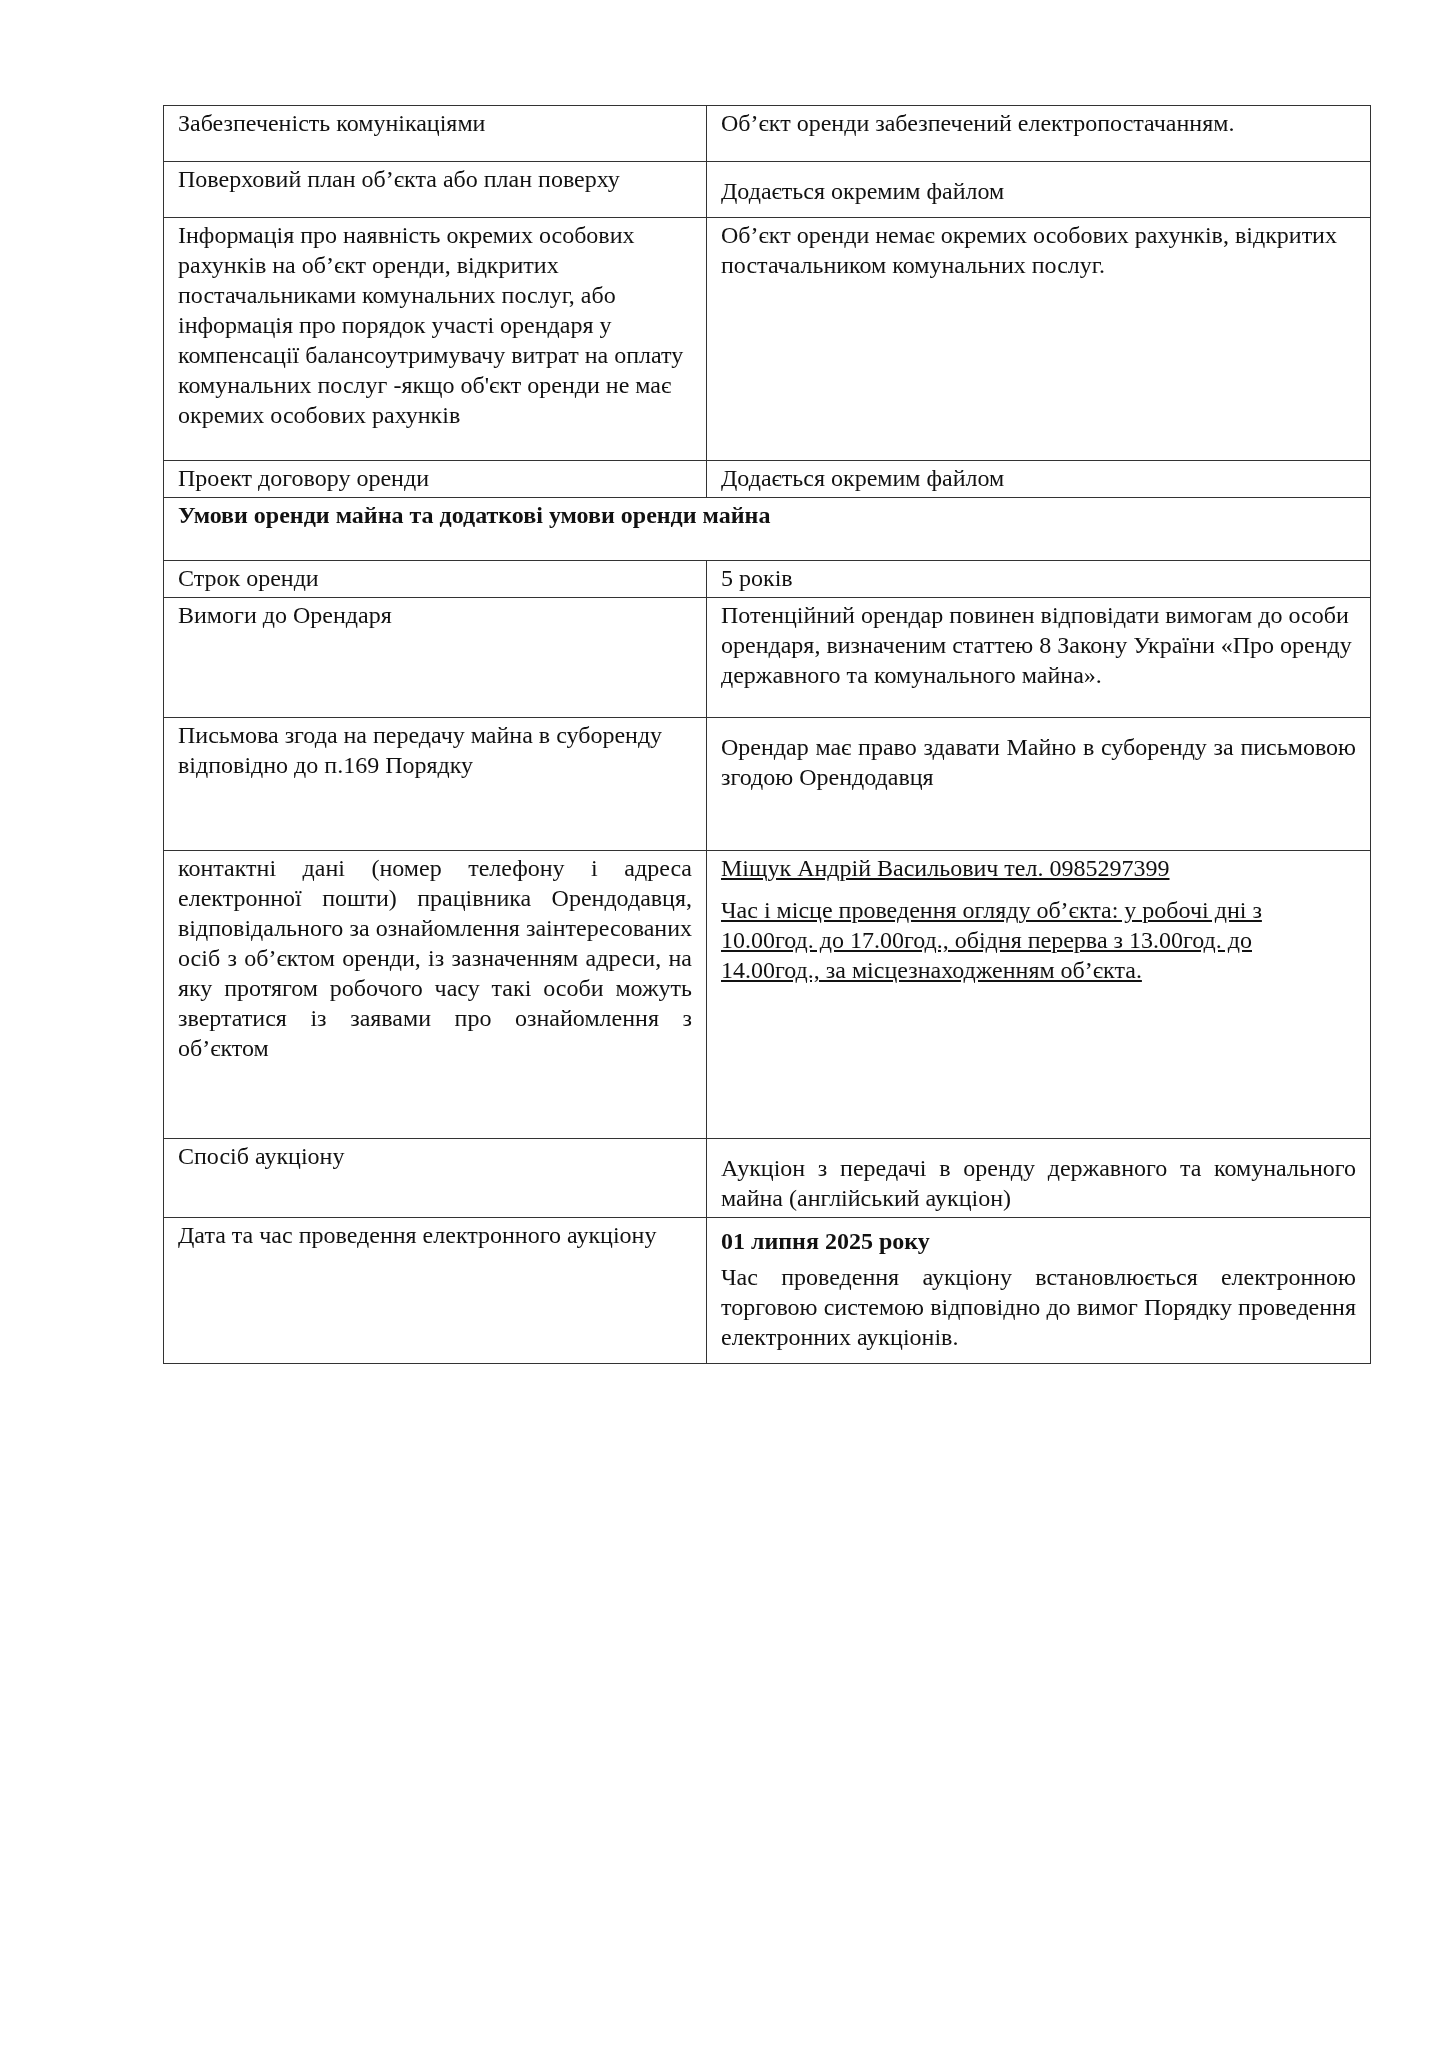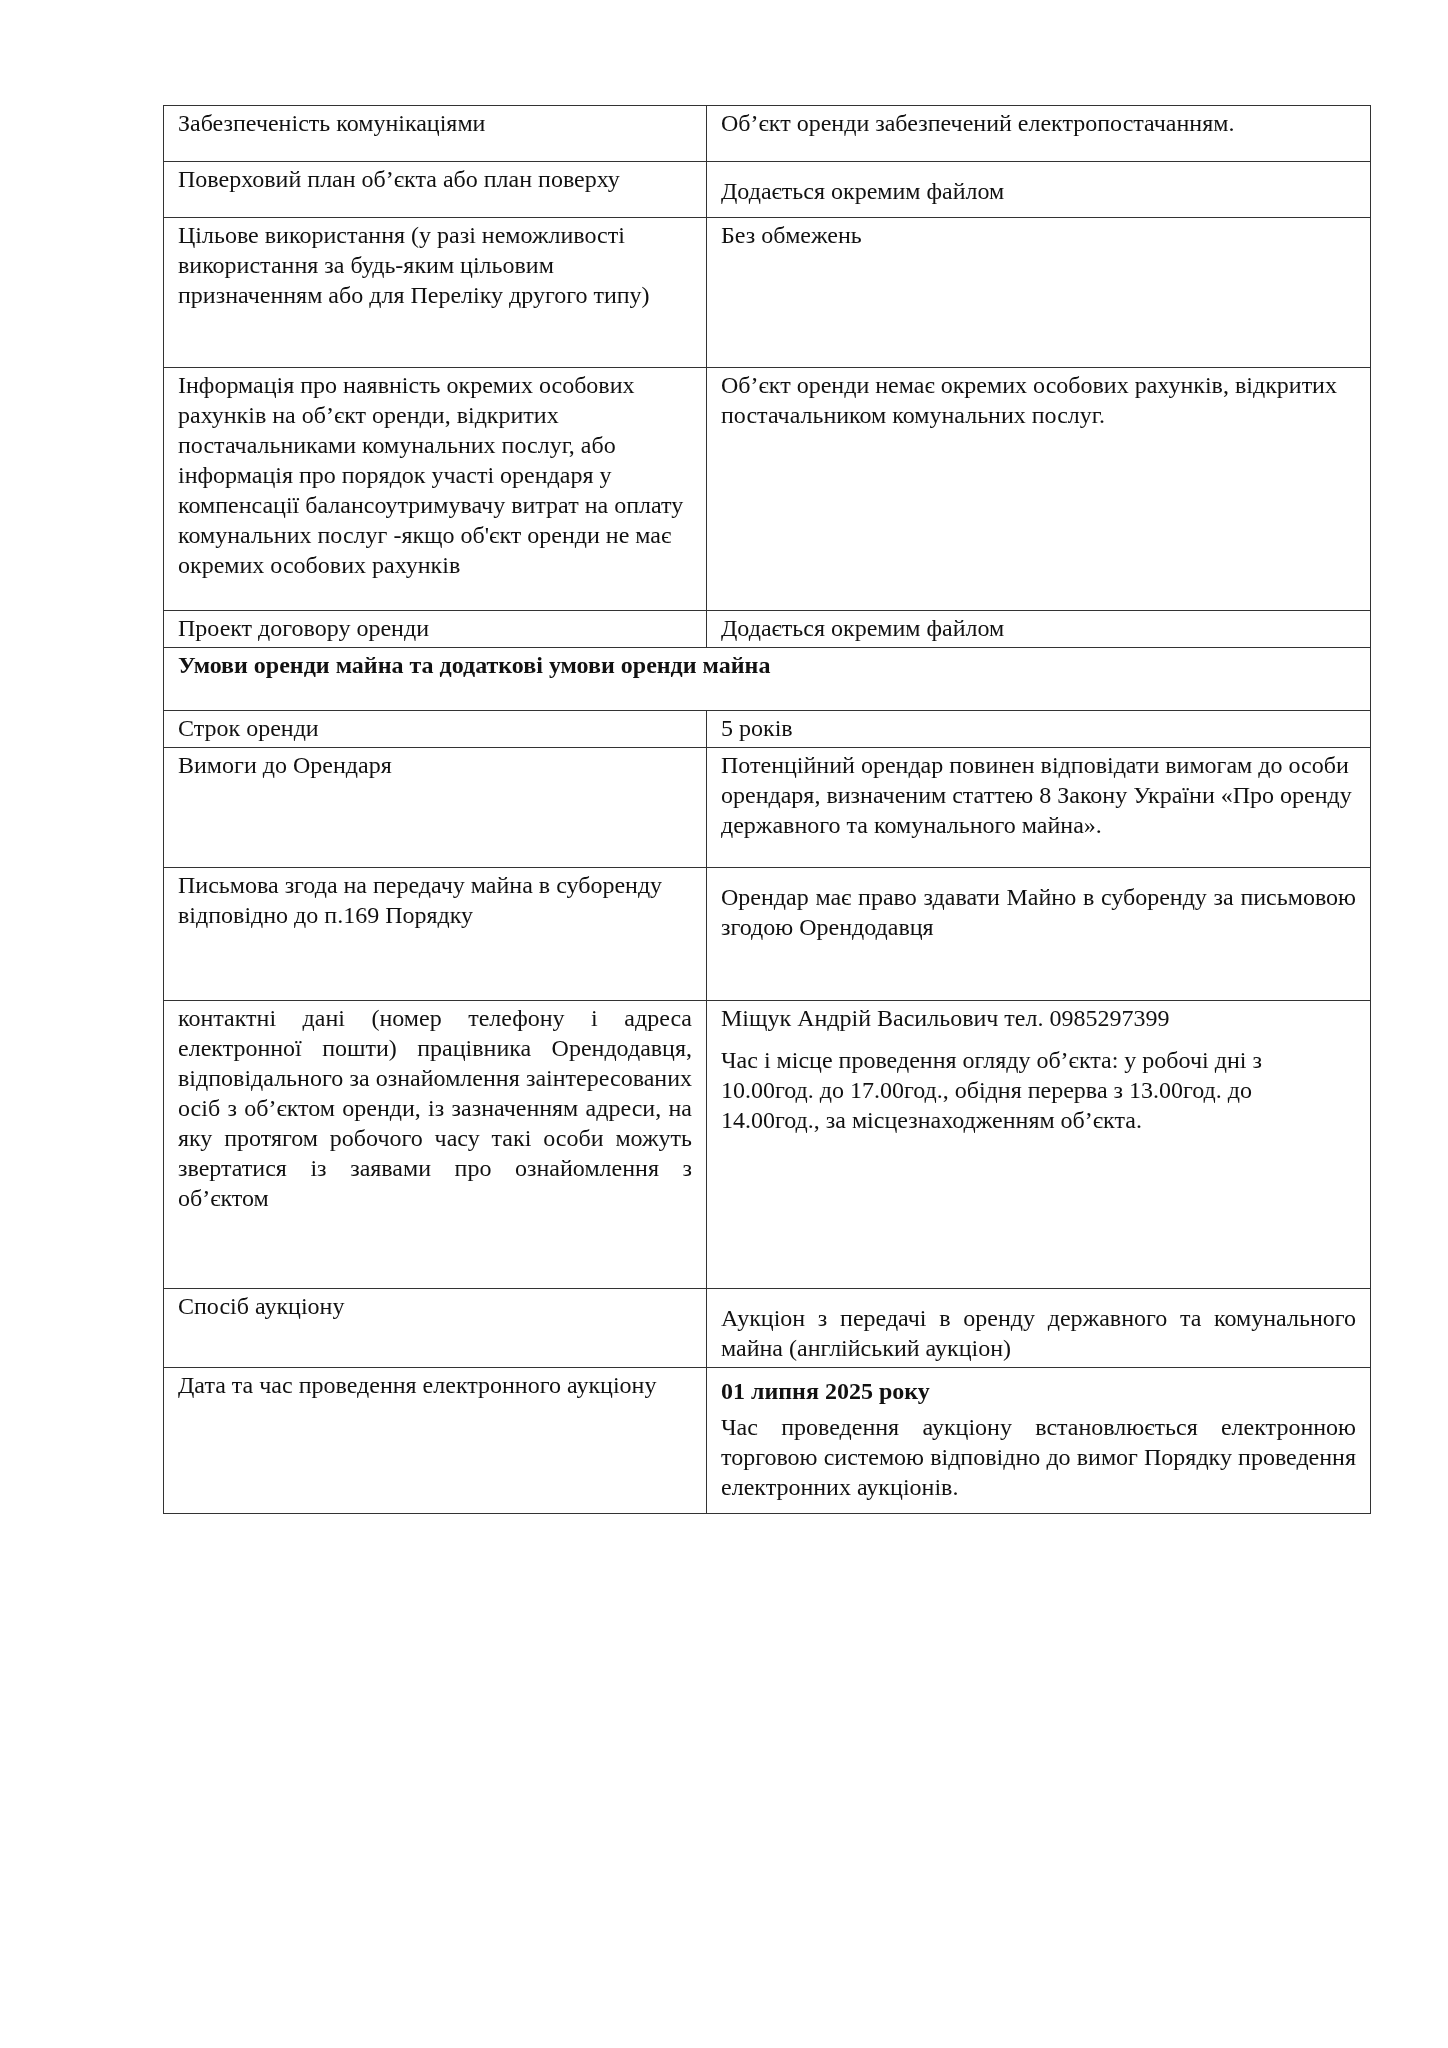--- a/index.html
+++ b/index.html
@@ -38,21 +38,21 @@
       box-sizing: border-box;
     }
     table.doc td.c1 { width: 543px; }
     table.doc td.c2 { width: 664px; }
     td.justify { text-align: justify; text-align-last: left; }
     td.section {
       text-align: left;
       font-weight: bold;
       vertical-align: middle;
     }
-    .u { }
+    .u { text-decoration: underline; }
     .b { font-weight: bold; }
     .p { margin: 0; }
     .gap { margin-top: 12px; }
     .gap2 { margin-top: 6px; }
     .pt6 { padding-top: 8px !important; }
     .pt10 { padding-top: 14px !important; }
   </style>
 </head>
 <body>
 
@@ -64,24 +64,20 @@
       </colgroup>
 
     <tbody>
         <tr style="height:56px">
       <td class="c1">Забезпеченість комунікаціями</td>
       <td class="c2">Об’єкт оренди забезпечений електропостачанням.</td>
     </tr>
     <tr style="height:56px">
       <td class="c1">Поверховий план об’єкта або план поверху</td>
       <td class="c2 pt10">Додається окремим файлом</td>
-    </tr>
-    <tr style="height:150px">
-      <td class="c1">Цільове використання (у разі неможливості використання за будь-яким цільовим призначенням або для Переліку другого типу)</td>
-      <td class="c2">Без обмежень</td>
     </tr>
     <tr style="height:243px">
       <td class="c1">Інформація про наявність окремих особових рахунків на об’єкт оренди, відкритих постачальниками комунальних послуг, або інформація про порядок участі орендаря у компенсації балансоутримувачу витрат на оплату комунальних послуг -якщо об'єкт оренди не має окремих особових рахунків</td>
       <td class="c2">Об’єкт оренди немає окремих особових рахунків, відкритих постачальником комунальних послуг.</td>
     </tr>
     <tr style="height:37px">
       <td class="c1">Проект договору оренди</td>
       <td class="c2">Додається окремим файлом</td>
     </tr>
 

